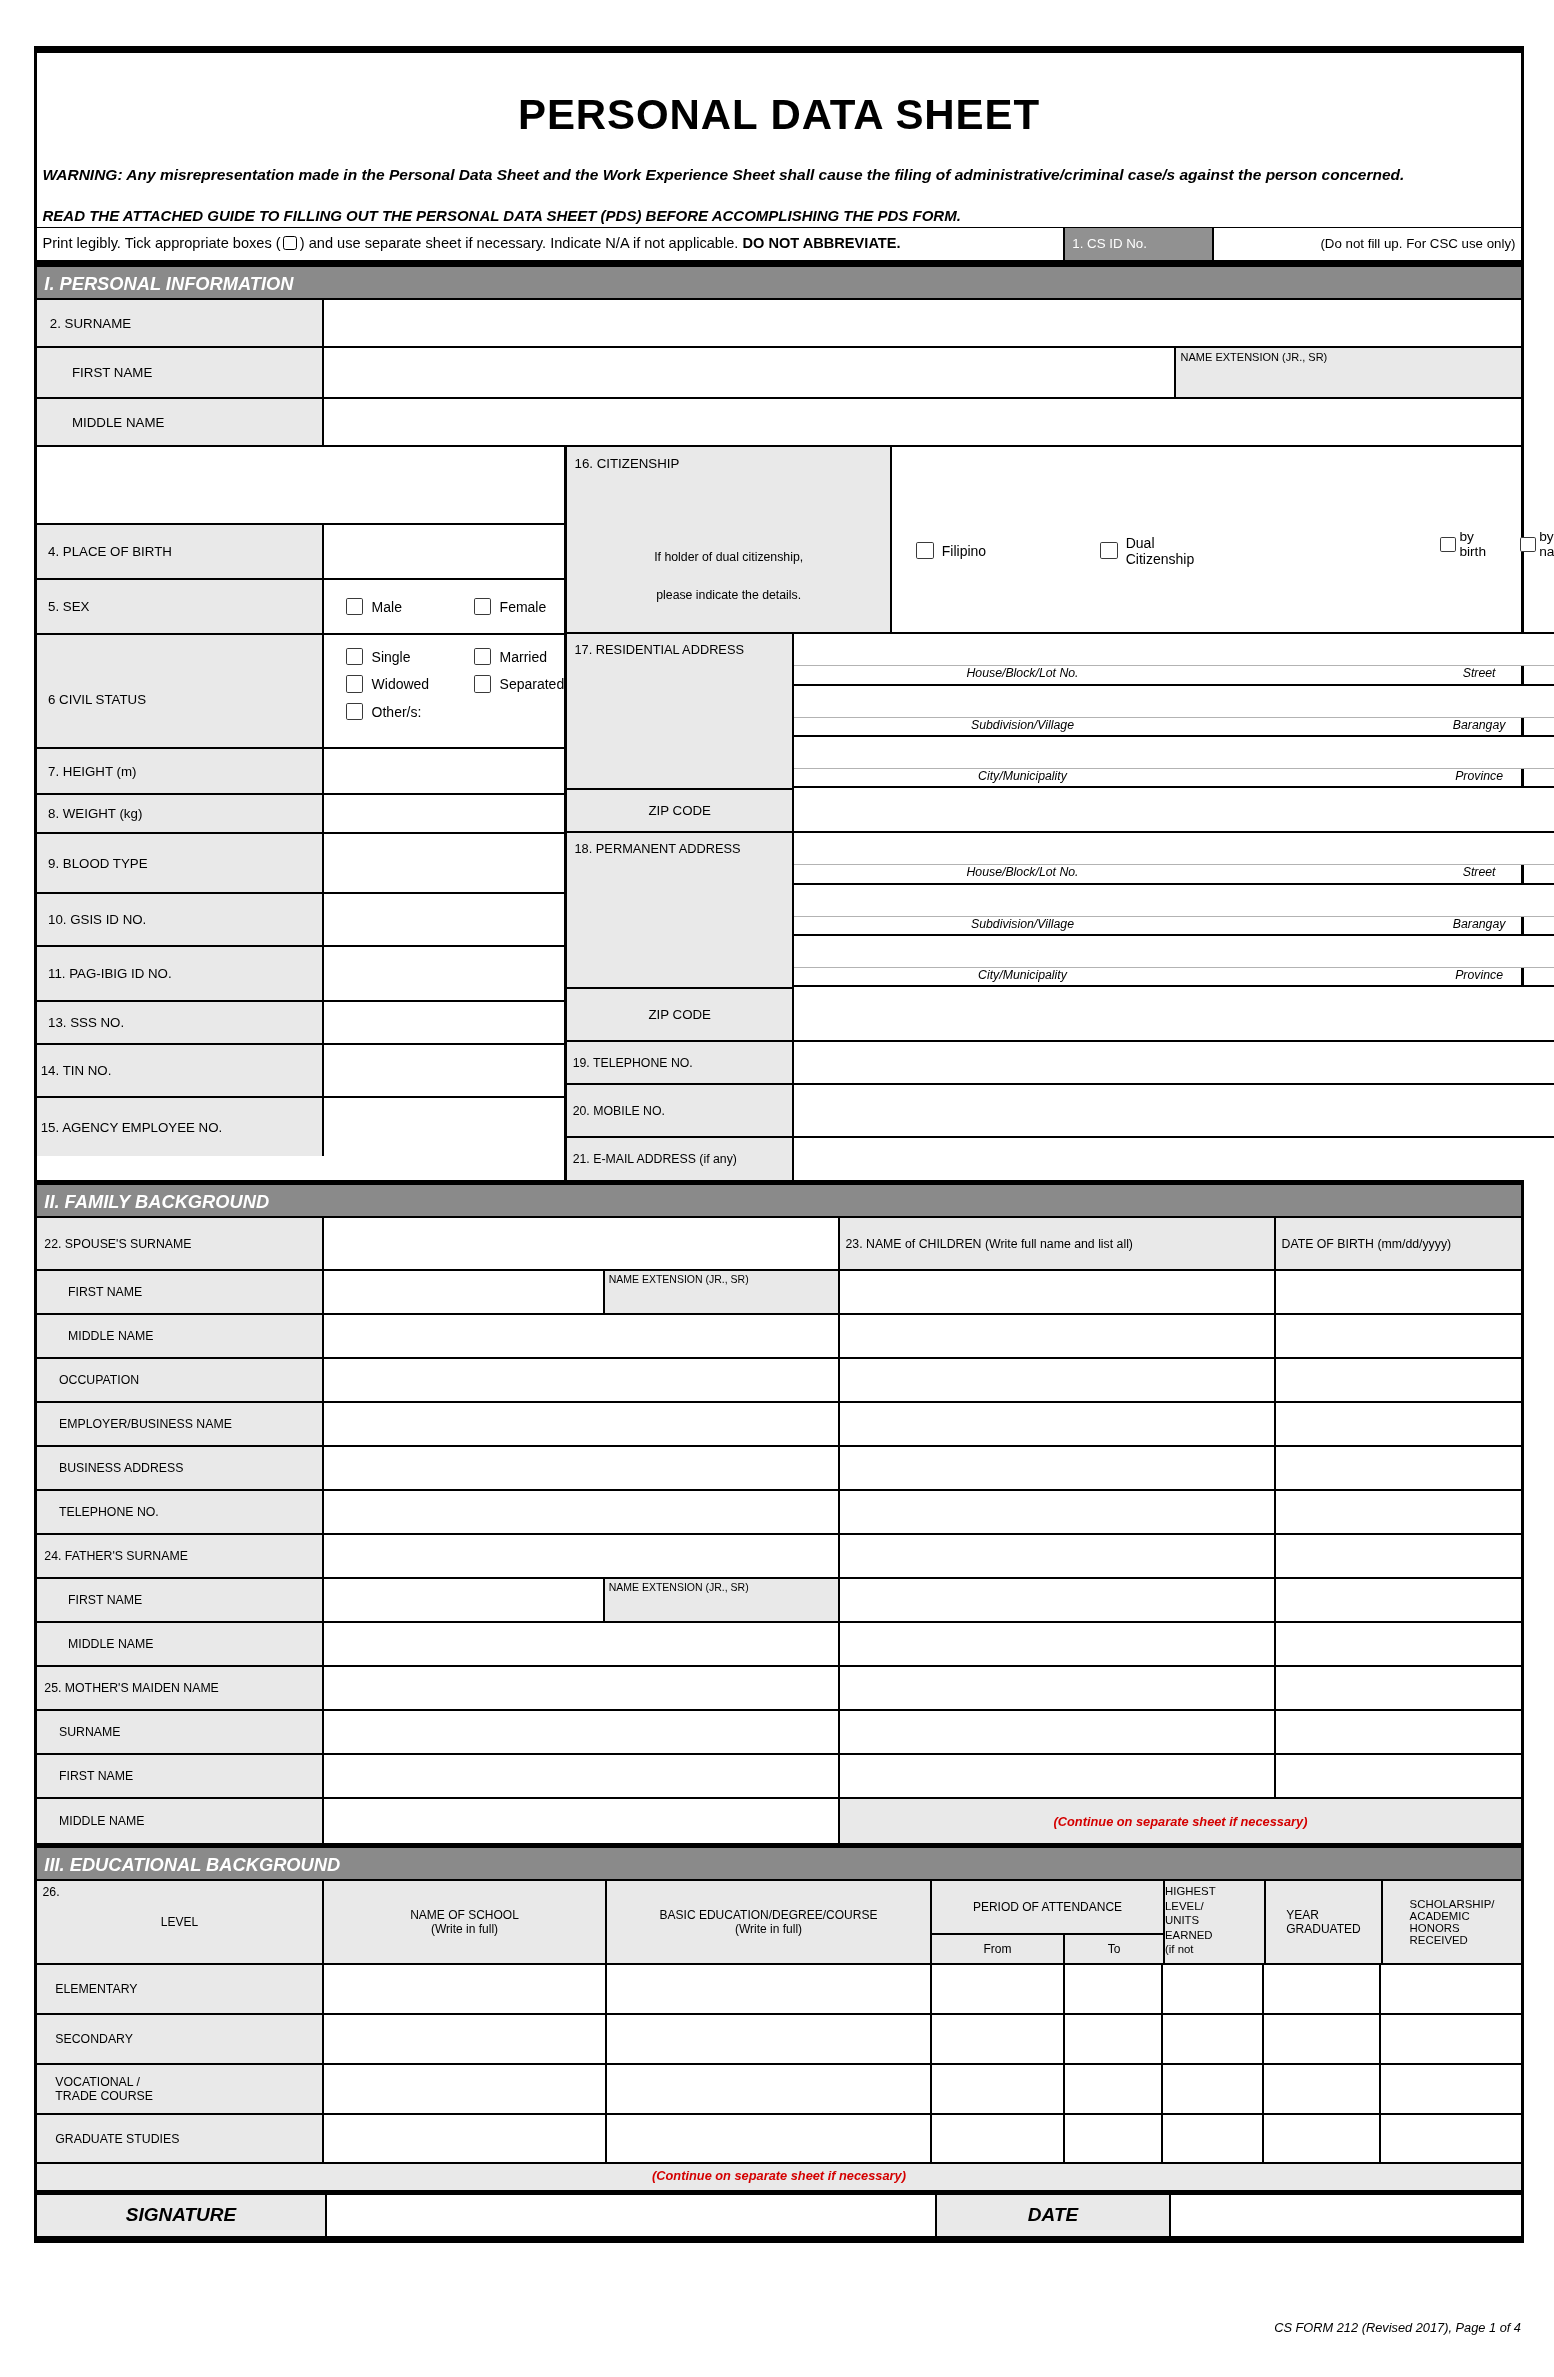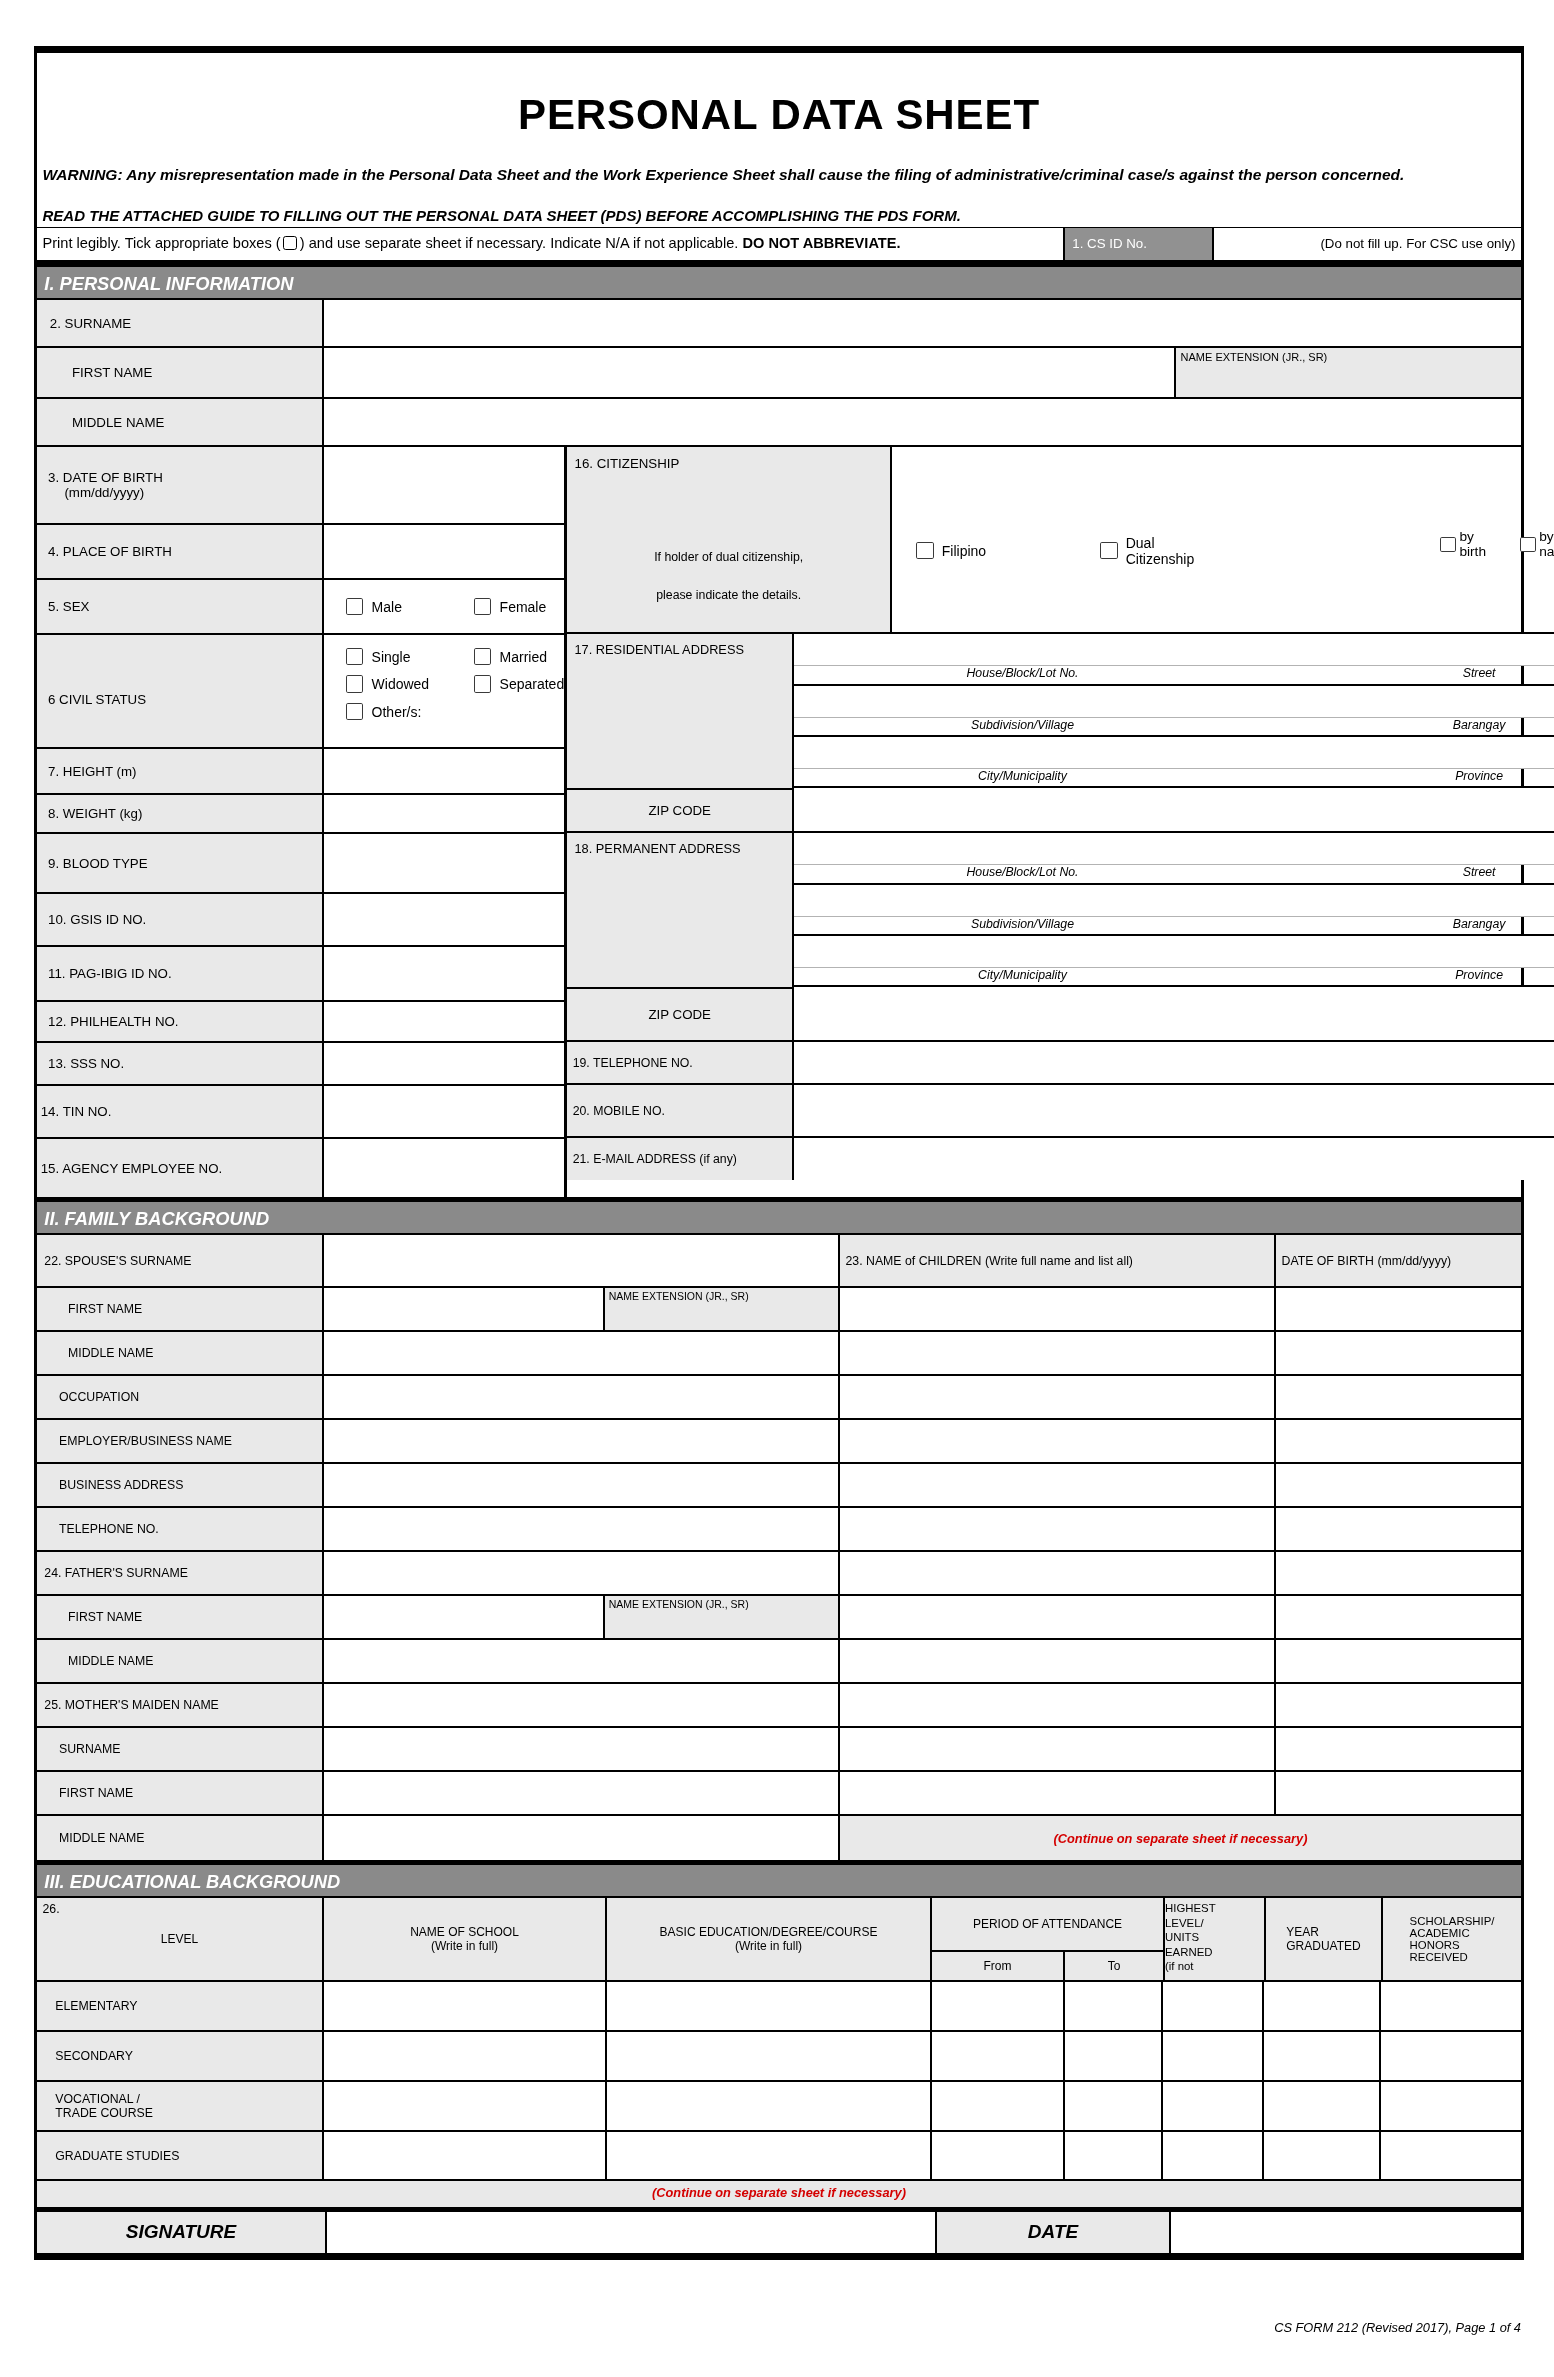--- a/index.html
+++ b/index.html
@@ -179,24 +179,20 @@
     <div class="ne"><span>NAME EXTENSION (JR., SR)</span></div>
   </div>
   <div class="row h52">
     <div class="lab w314 pl38">MIDDLE NAME</div>
     <div class="inp"></div>
   </div>
 
   <div class="mid">
     <div class="mid-left">
       <div class="row h85">
-        <div class="lab w314">
-          <div class="labline">3. DATE OF BIRTH</div>
-          <div class="labline2">(mm/dd/yyyy)</div>
-        </div>
         <div class="inp"></div>
       </div>
       <div class="row h60">
         <div class="lab w314">
             <div class="labline">4. PLACE OF BIRTH</div>
           </div>
         <div class="inp"></div>
       </div>
       <div class="row h60">
         <div class="lab w314">
@@ -266,26 +262,20 @@
       </div>
       <div class="row h58">
         <div class="lab w314">
             <div class="labline">10. GSIS ID NO.</div>
           </div>
         <div class="inp"></div>
       </div>
       <div class="row h60">
         <div class="lab w314">
             <div class="labline">11. PAG-IBIG ID NO.</div>
-          </div>
-        <div class="inp"></div>
-      </div>
-      <div class="row h45">
-        <div class="lab w314">
-            <div class="labline">12. PHILHEALTH NO.</div>
           </div>
         <div class="inp"></div>
       </div>
       <div class="row h47">
         <div class="lab w314">
             <div class="labline">13. SSS NO.</div>
           </div>
         <div class="inp"></div>
       </div>
       <div class="row h58">

